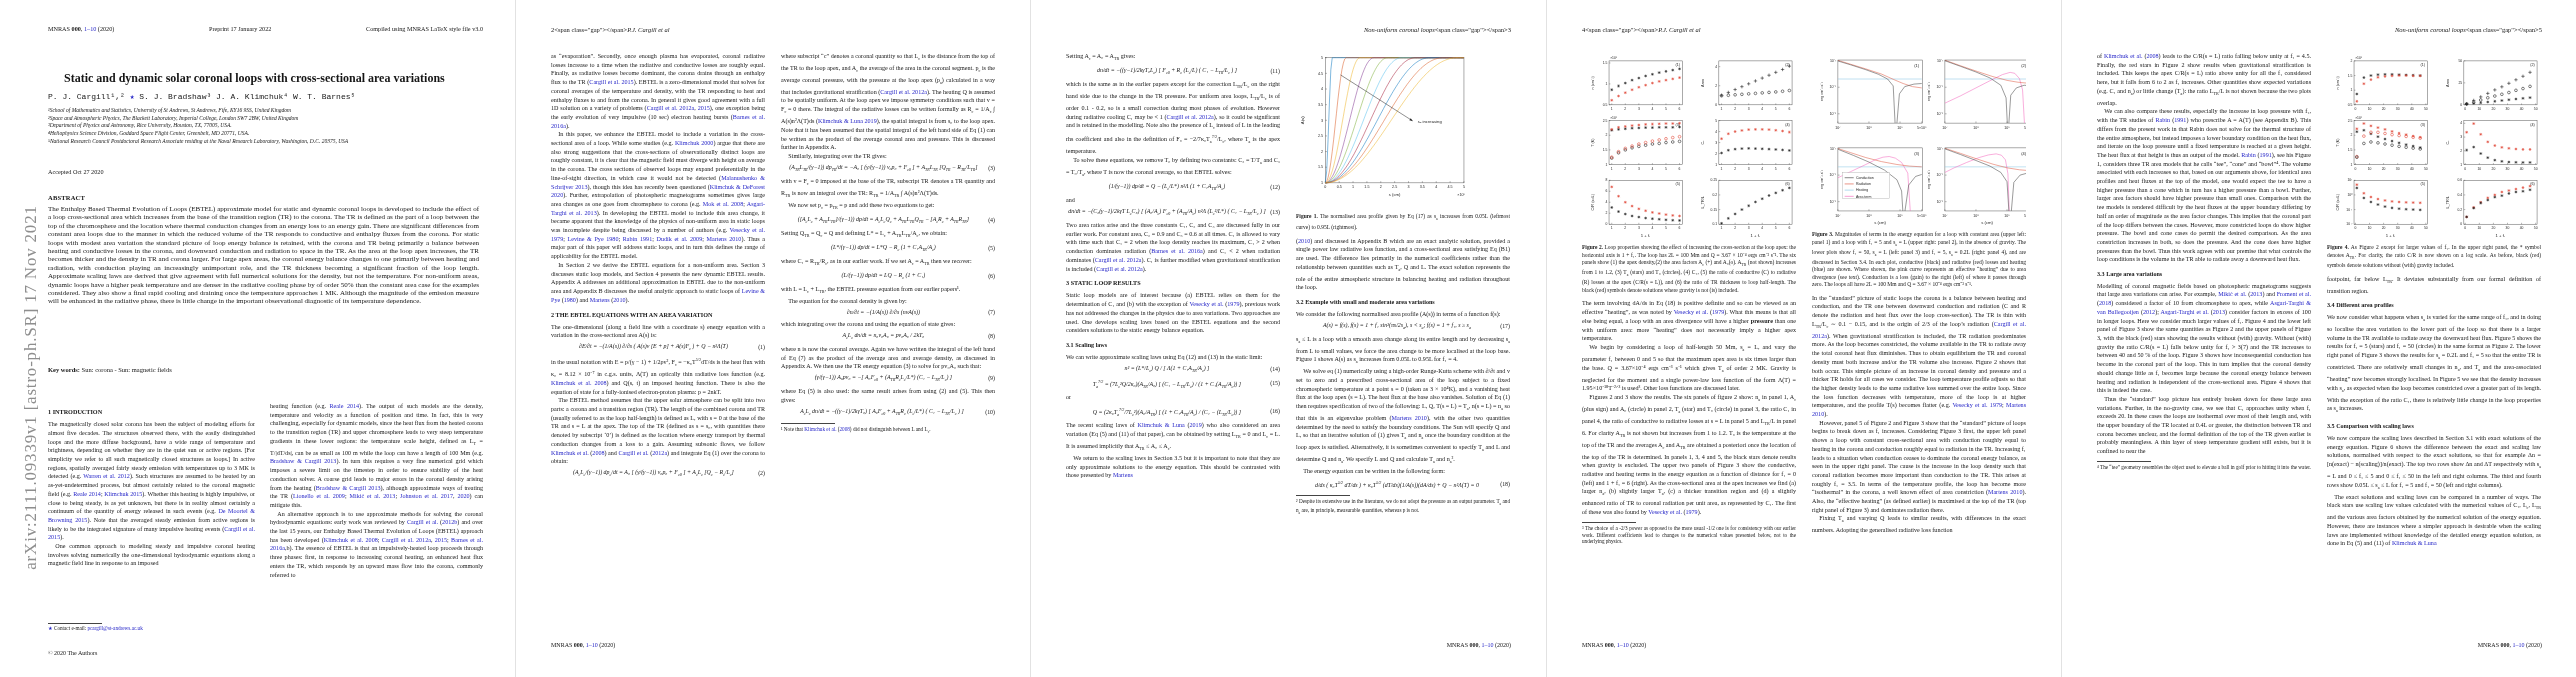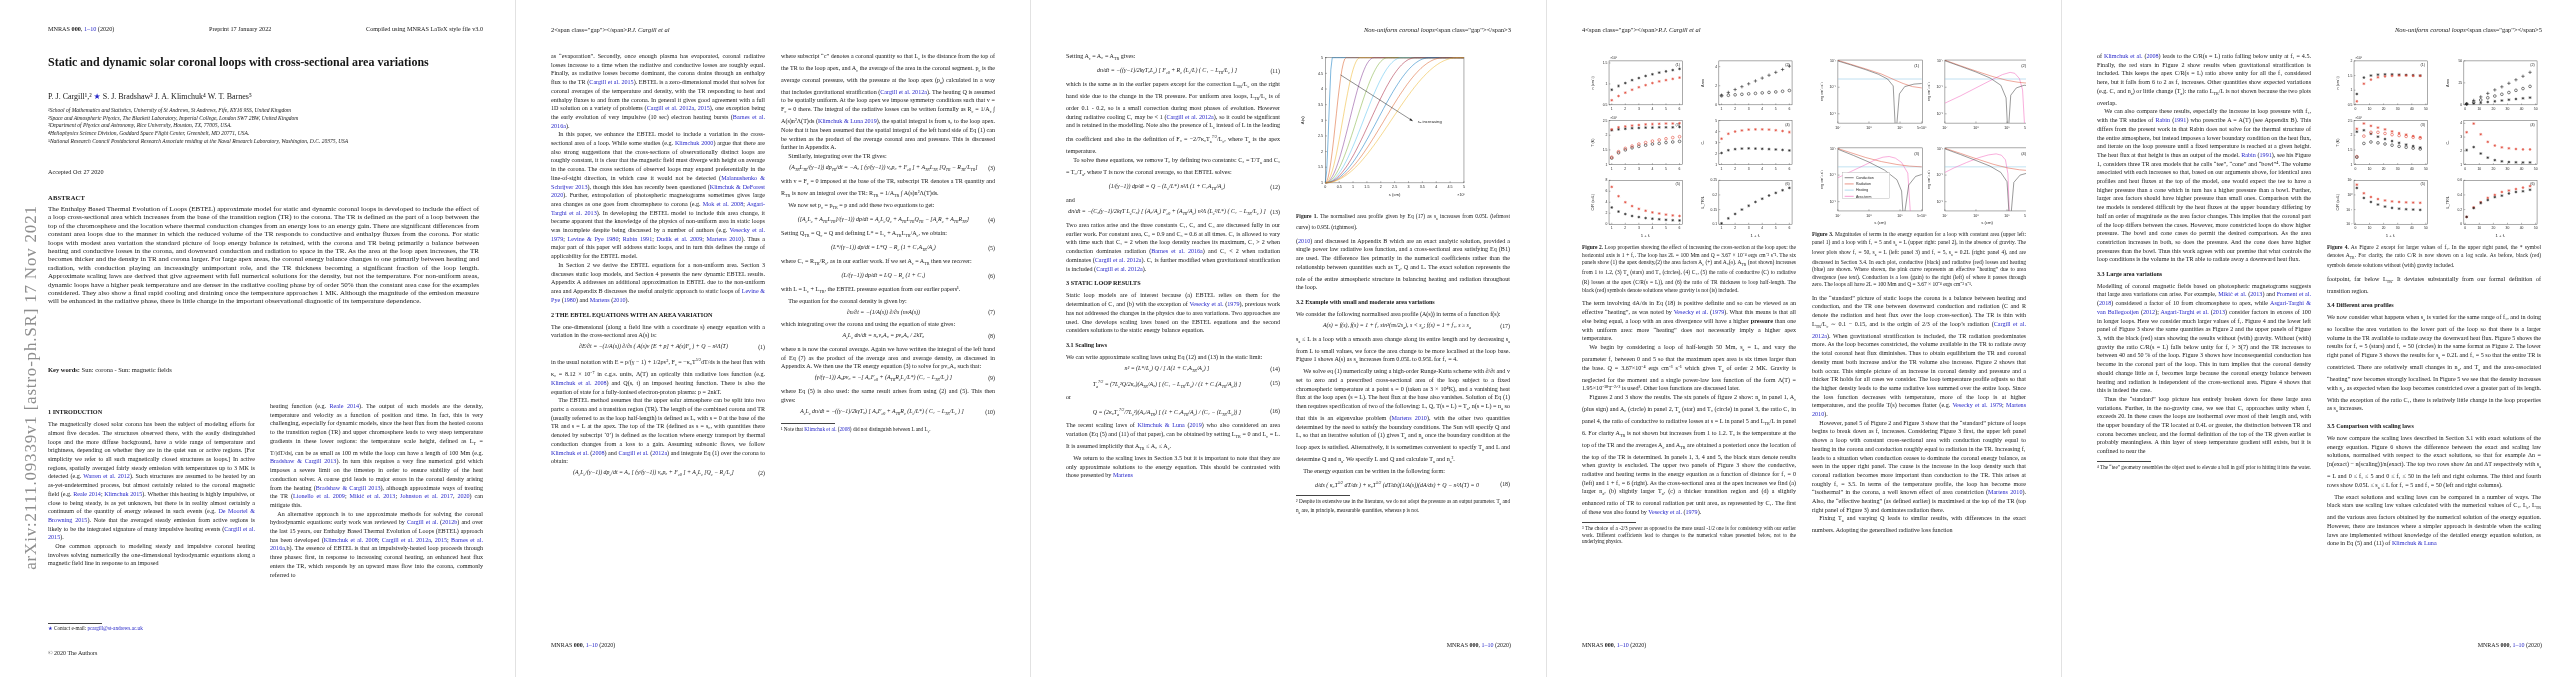--- a/index.html
+++ b/index.html
@@ -3,22 +3,22 @@
 <meta charset="utf-8">
 <style>
   html,body{margin:0;padding:0;width:2576px;height:677px;background:#ffffff;}
   body{position:relative;font-family:"Liberation Serif",serif;color:#161616;}
   .page{position:absolute;top:0;width:515px;height:677px;background:#fff;overflow:hidden;}
   .page + .page{border-left:0.6px solid #e2e2e2;}
   
   .stamp{position:absolute;top:375px;left:-249px;width:564px;height:25px;transform:rotate(-90deg);
          text-align:center;font-size:17px;letter-spacing:0.8px;color:#8e8e8e;white-space:nowrap;}
   .p1head{position:absolute;top:25px;left:48px;width:435px;font-size:6.2px;display:flex;justify-content:space-between;}
-  .title{position:absolute;top:55px;left:48px;width:435px;font-size:12px;font-weight:bold;margin:0;line-height:14.7px;}
-  .authors{position:absolute;top:92px;left:48px;width:435px;font-size:8px;}
+  .title{position:absolute;top:55px;left:48px;width:435px;font-size:12px;font-weight:bold;margin:16px;line-height:14.7px;}
+  .authors{position:absolute;top:92px;left:48px;width:435px;font-size:8px;font-family:Liberation Mono, monospace;}
   .affs{position:absolute;top:107px;left:48px;width:435px;font-size:5.5px;line-height:7.7px;font-style:italic;}
   .accepted{position:absolute;top:168px;left:48px;font-size:6.2px;}
   .abslabel{position:absolute;top:194px;left:48px;font-size:6.5px;font-weight:bold;letter-spacing:0.2px;}
   .abstract{position:absolute;top:205px;left:48px;width:431px;font-size:7px;line-height:8.4px;text-align:justify;}
   .keywords{position:absolute;top:366px;left:48px;width:431px;font-size:6.5px;}
   .p1fn{position:absolute;top:617px;left:48px;width:207px;font-size:5.2px;}
   .copyright{position:absolute;top:650px;left:48px;font-size:6px;}
   
   .col{position:absolute;overflow:hidden;text-align:justify;font-size:6.1px;line-height:8.7px;}
   .para{margin:0;}

